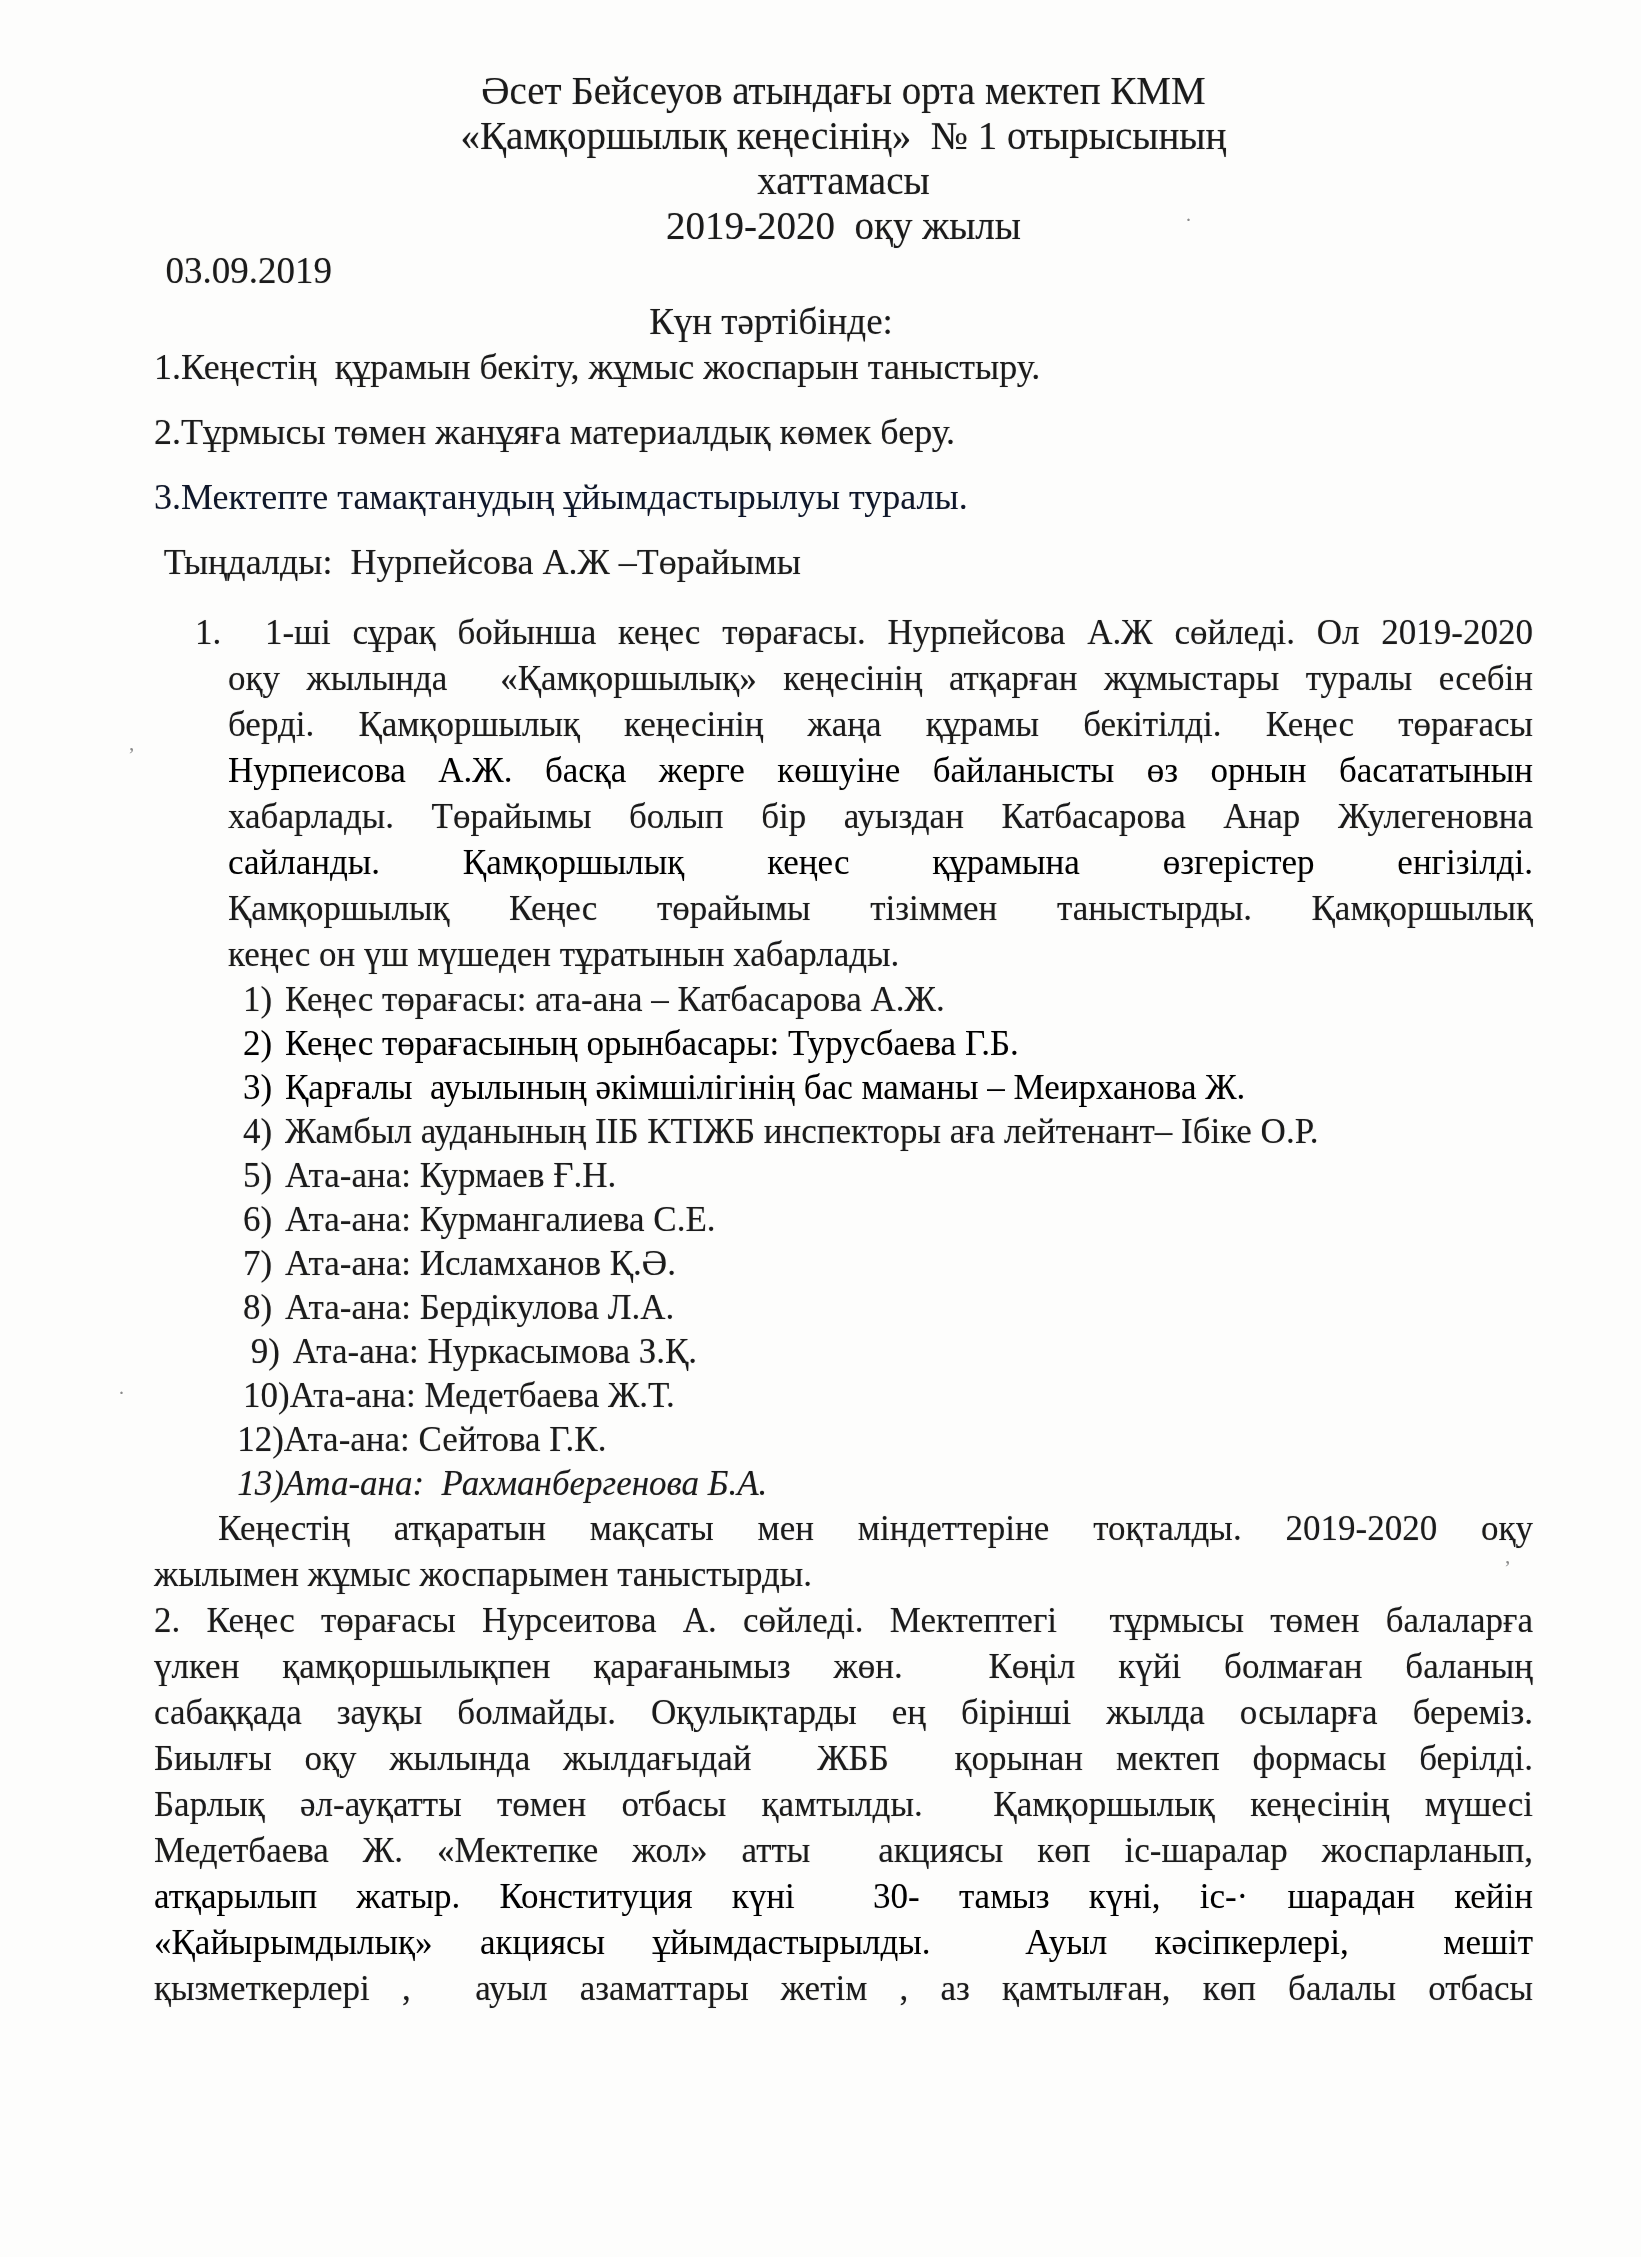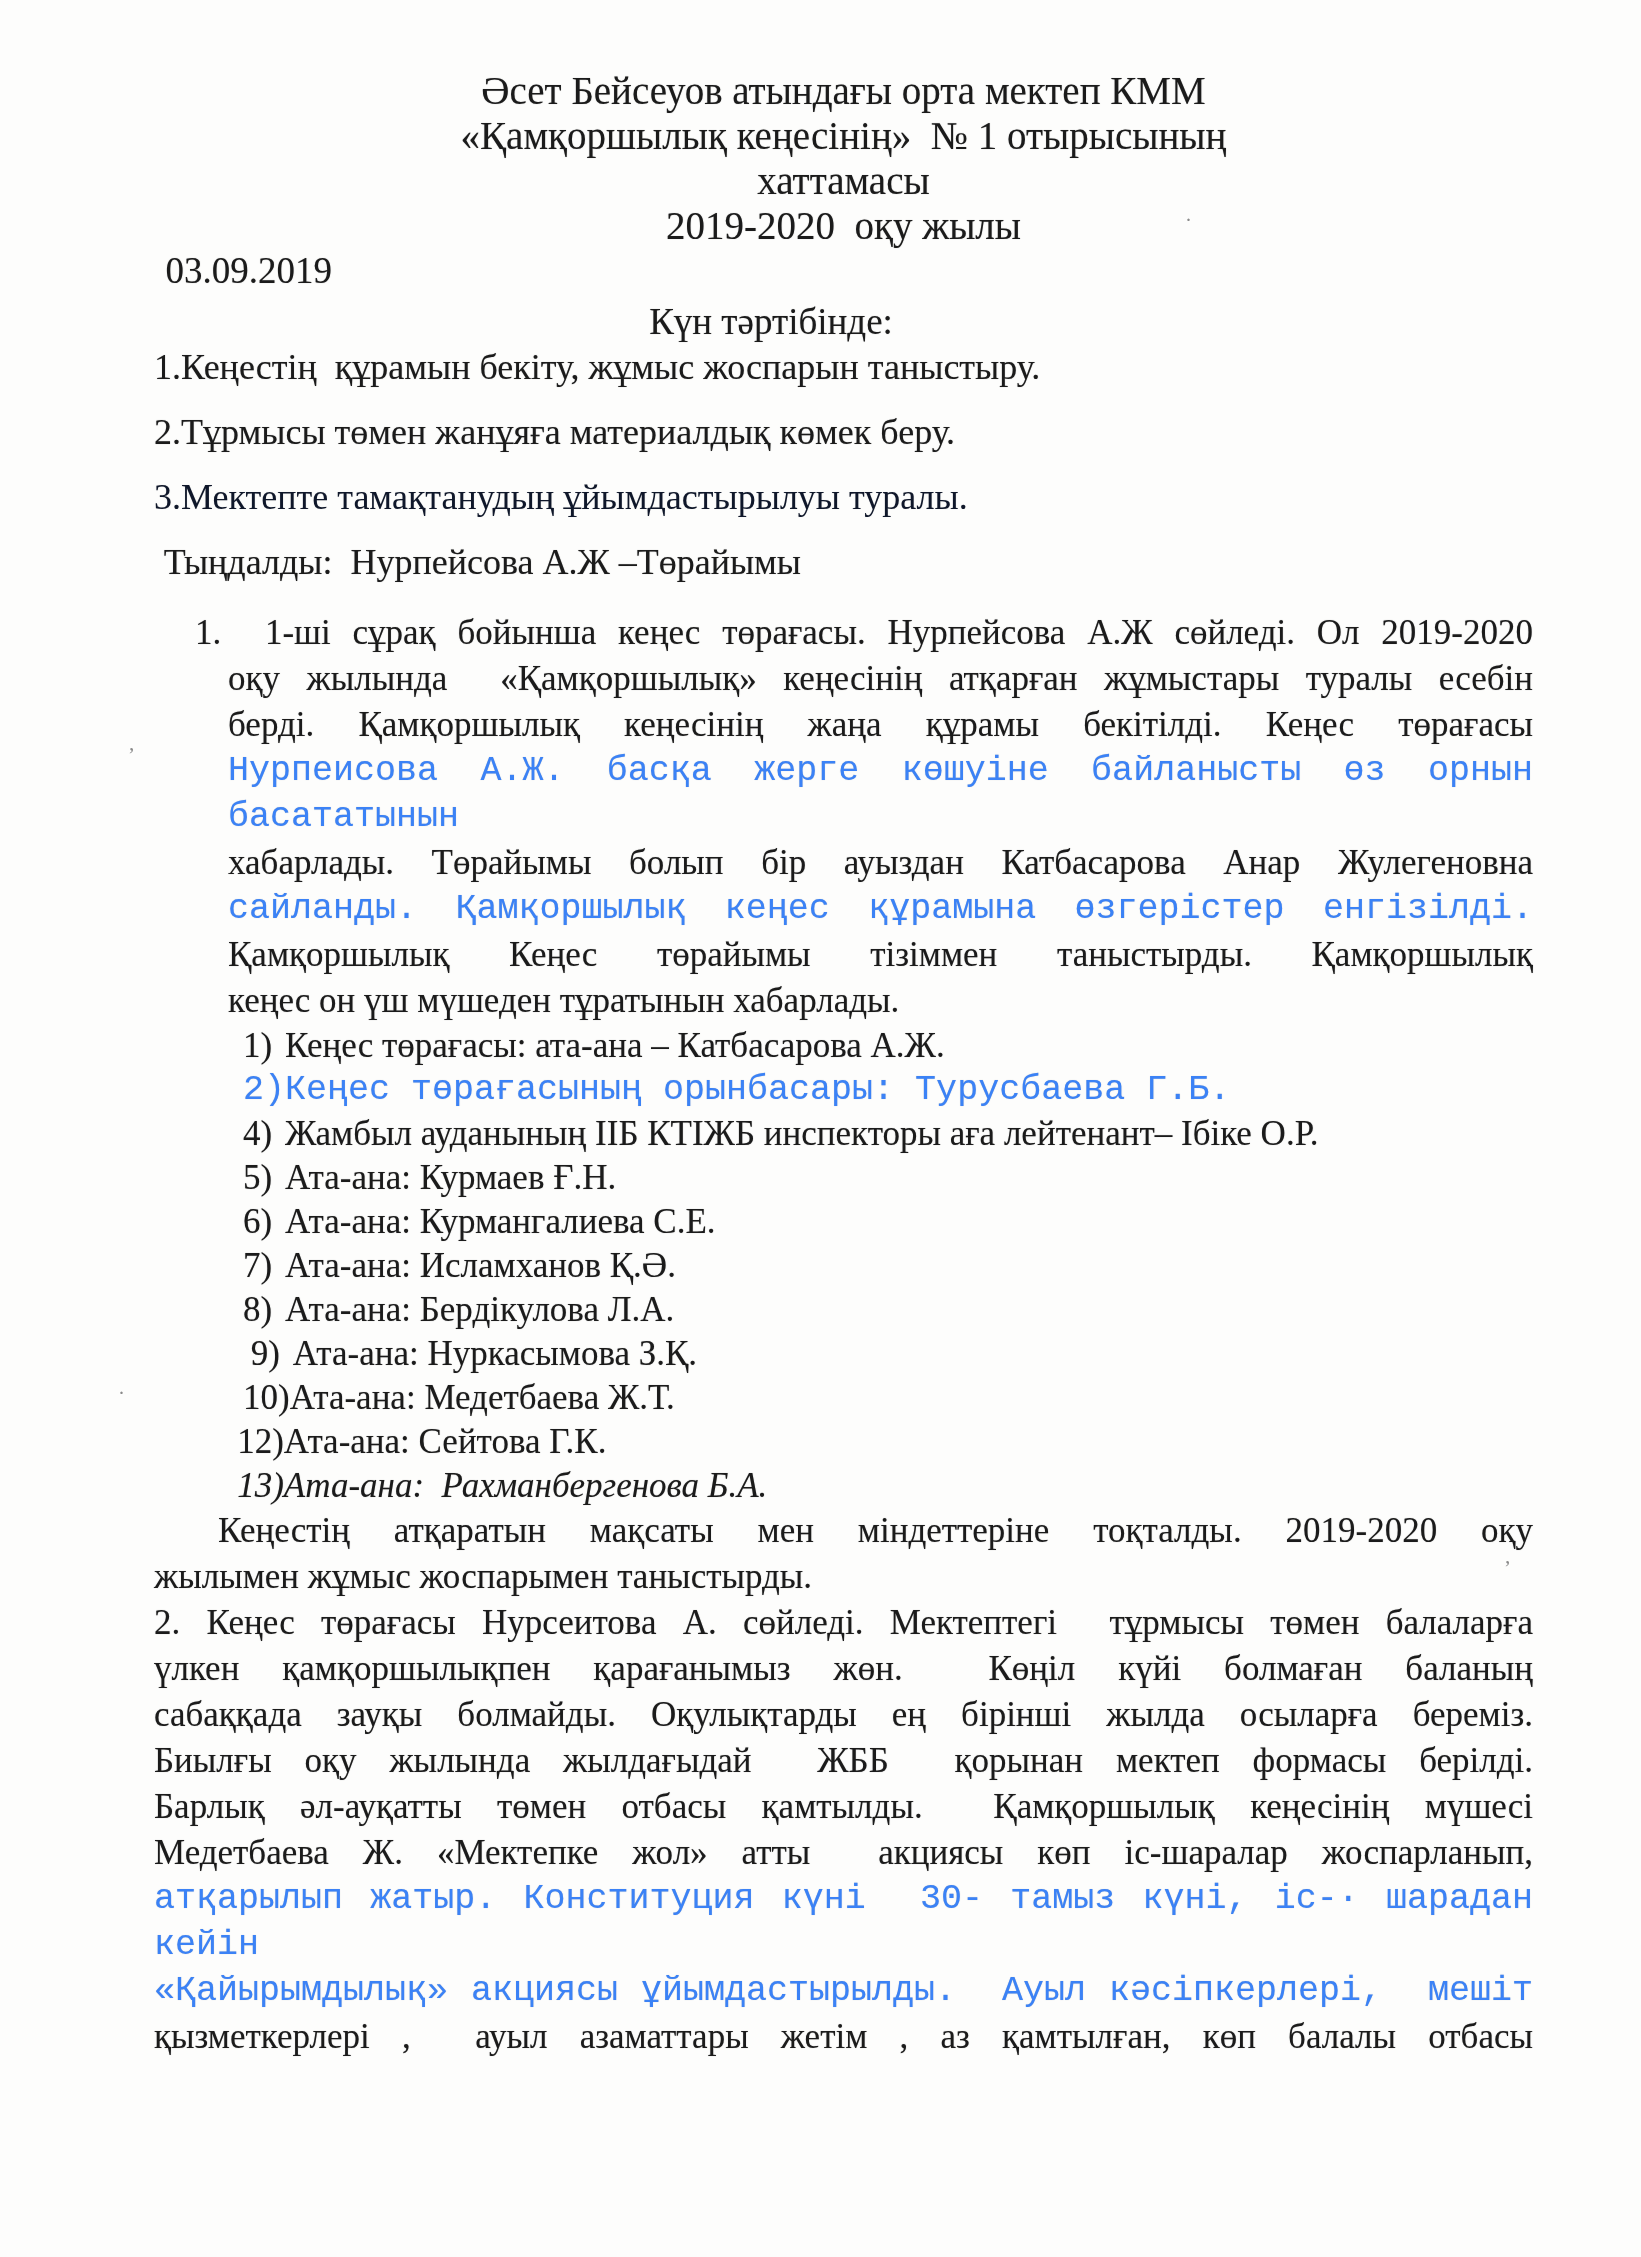--- a/index.html
+++ b/index.html
@@ -23,21 +23,21 @@
   .heard-line{margin-top:20px;line-height:45px;font-size:36px;margin-left:9.7px;white-space:pre-wrap;}
   .para{text-align:justify;}
   .jline{line-height:46px;text-align:justify;text-align-last:justify;white-space:pre-wrap;}
   .jline.last{text-align-last:left;}
   .para1{margin-top:25px;padding-left:74px;}
   .para1 .jline.first{margin-left:-33px;}
   .members{padding-left:89px;}
   .m-row{line-height:44px;white-space:pre-wrap;}
   .m-num{display:inline-block;min-width:42px;}
   .goals .jline.first{margin-left:64px;}
-  .dim{color:#3b82f6;text-shadow:0 0 1px rgba(80,80,80,.3);font-family:Liberation Mono, monospace;}
+  .dim{color:#000000;text-shadow:0 0 1px rgba(80,80,80,.3);}
   .dim2{color:#0f172a;text-shadow:0 0 1px rgba(110,110,110,.3);}
   .speck{position:absolute;color:#8a8a8a;font-size:21px;text-shadow:none;}
 </style>
 </head>
 <body>
 
 <div class="page">
   <div class="body-col">
 
     <div class="header">
@@ -66,20 +66,21 @@
       <div class="jline dim">Нурпеисова А.Ж. басқа жерге көшуіне байланысты өз орнын басататынын</div>
       <div class="jline">хабарлады. Төрайымы болып бір ауыздан Катбасарова Анар Жулегеновна</div>
       <div class="jline dim">сайланды. Қамқоршылық кеңес құрамына өзгерістер енгізілді.</div>
       <div class="jline">Қамқоршылық Кеңес төрайымы тізіммен таныстырды. Қамқоршылық</div>
       <div class="jline last">кеңес он үш мүшеден тұратынын хабарлады.</div>
     </div>
 
     <div class="members">
       <div class="m-row"><span class="m-num">1)</span><span>Кеңес төрағасы: ата-ана – Катбасарова А.Ж.</span></div>
       <div class="m-row dim"><span class="m-num">2)</span><span>Кеңес төрағасының орынбасары: Турусбаева Г.Б.</span></div>
+      <div class="m-row dim"><span class="m-num">3)</span><span>Қарғалы  ауылының әкімшілігінің бас маманы – Меирханова Ж.</span></div>
       <div class="m-row"><span class="m-num">4)</span><span>Жамбыл ауданының ІІБ КТІЖБ инспекторы аға лейтенант– Ібіке О.Р.</span></div>
       <div class="m-row"><span class="m-num">5)</span><span>Ата-ана: Курмаев Ғ.Н.</span></div>
       <div class="m-row"><span class="m-num">6)</span><span>Ата-ана: Курмангалиева С.Е.</span></div>
       <div class="m-row"><span class="m-num">7)</span><span>Ата-ана: Исламханов Қ.Ә.</span></div>
       <div class="m-row"><span class="m-num">8)</span><span>Ата-ана: Бердікулова Л.А.</span></div>
       <div class="m-row" style="padding-left:7.7px;"><span class="m-num">9)</span><span>Ата-ана: Нуркасымова З.Қ.</span></div>
       <div class="m-row"><span class="m-num">10)</span><span>Ата-ана: Медетбаева Ж.Т.</span></div>
       <div class="m-row" style="margin-left:-5.8px;"><span class="m-num">12)</span><span>Ата-ана: Сейтова Г.К.</span></div>
       <div class="m-row" style="margin-left:-5.8px;font-style:italic;"><span class="m-num">13)</span><span>Ата-ана:  Рахманбергенова Б.А.</span></div>
     </div>

